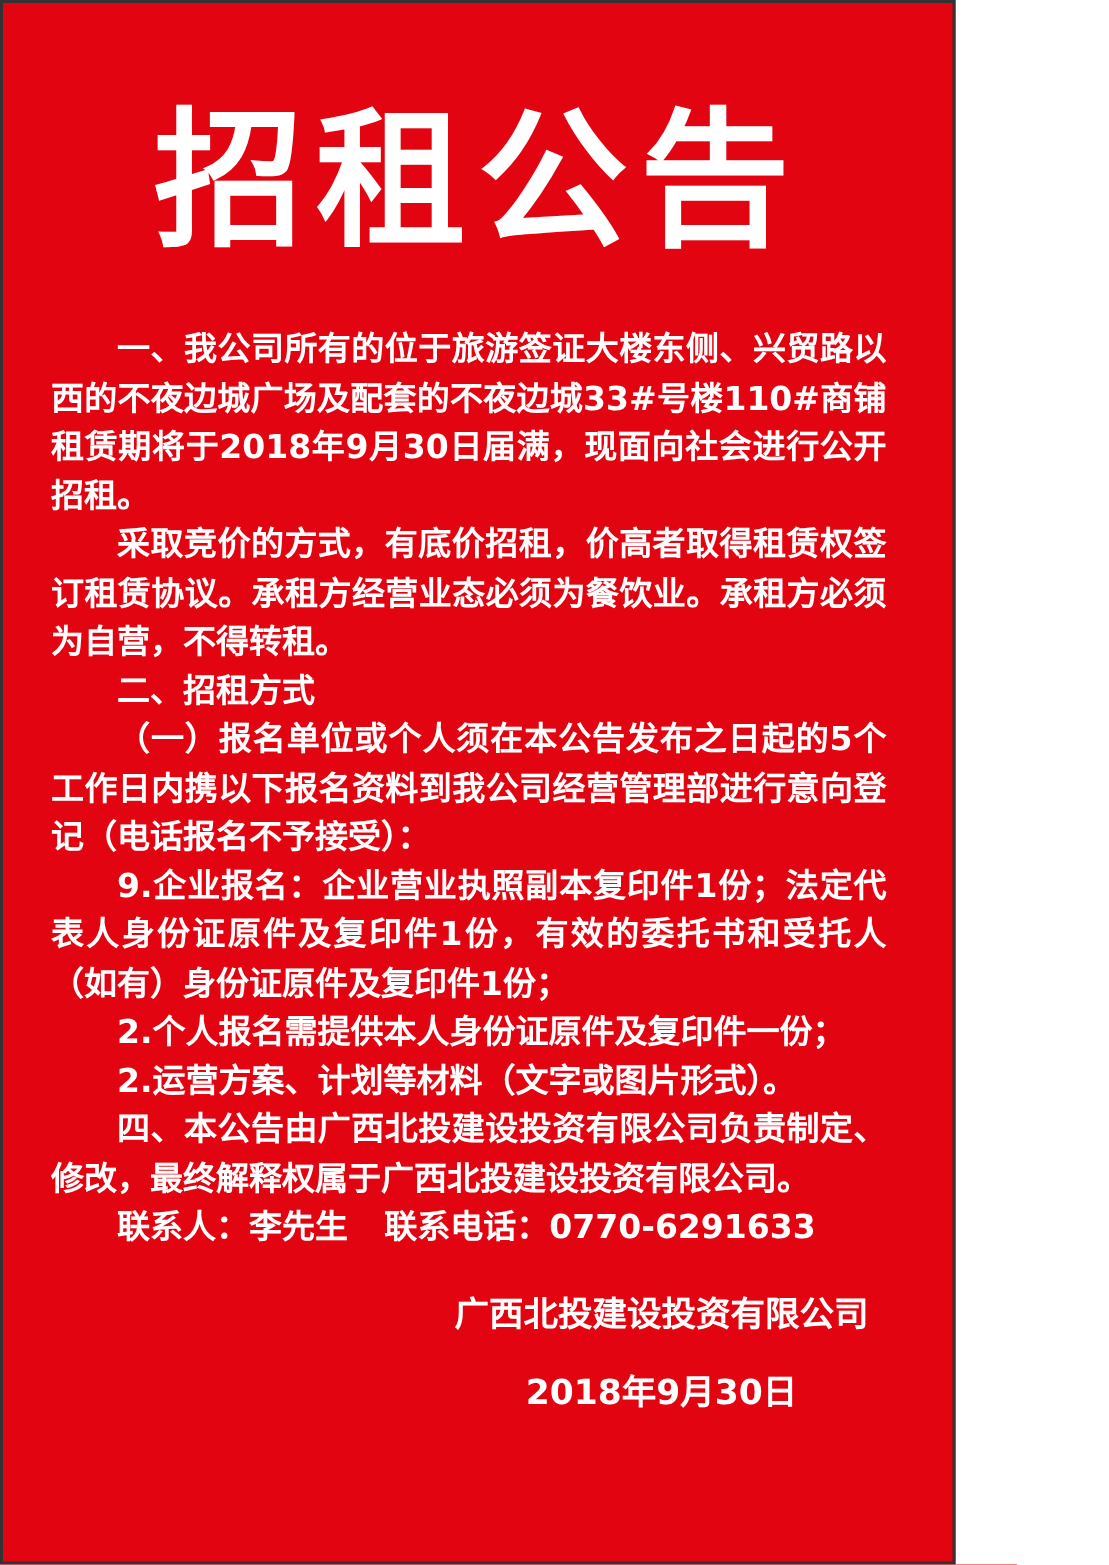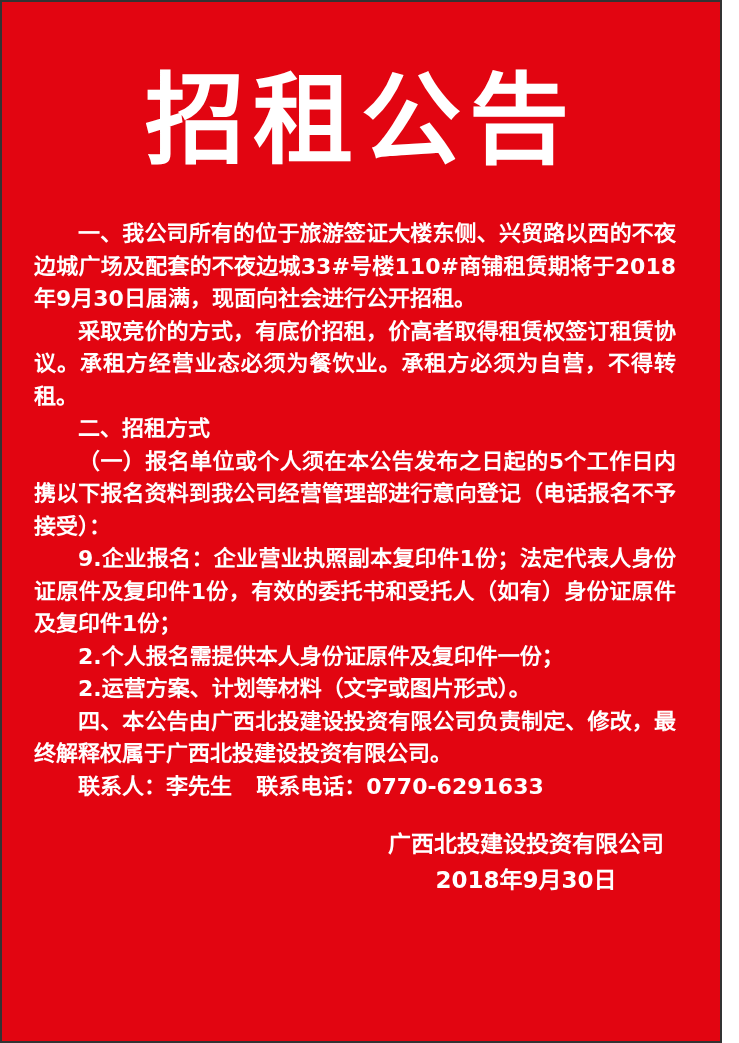--- a/index.html
+++ b/index.html
@@ -5,21 +5,21 @@
   :root {
     --bg: #e20511;
     --border: #333333;
     --fg: #ffffff;
   }
   html, body { margin: 0; padding: 0; }
   body { background: #ffffff; }
 
   .poster {
     position: relative;
-    width: 722px;
+    width: 637px;
     height: 1043px;
     box-sizing: border-box;
     background: var(--bg);
     border: 2px solid var(--border);
     color: var(--fg);
     overflow: hidden;
     font-family: "DejaVu Sans", "Liberation Sans", sans-serif;
     font-weight: bold;
   }
 
@@ -52,21 +52,21 @@
   .signature {
     margin: 26px 56px 0 0;
     text-align: right;
     font-size: 23px;
     line-height: 30px;
   }
   .signature-inner {
     display: inline-block;
     text-align: center;
   }
-  .signature-date { margin-top: 6px; }
+  .signature-date { margin-top: 22px; }
 </style>
 </head>
 <body>
 
 <div class="poster">
 
   <h1 class="title">招租公告</h1>
 
   <div class="content">
     <p>一、我公司所有的位于旅游签证大楼东侧、兴贸路以西的不夜边城广场及配套的不夜边城33#号楼110#商铺租赁期将于2018年9月30日届满，现面向社会进行公开招租。</p>

